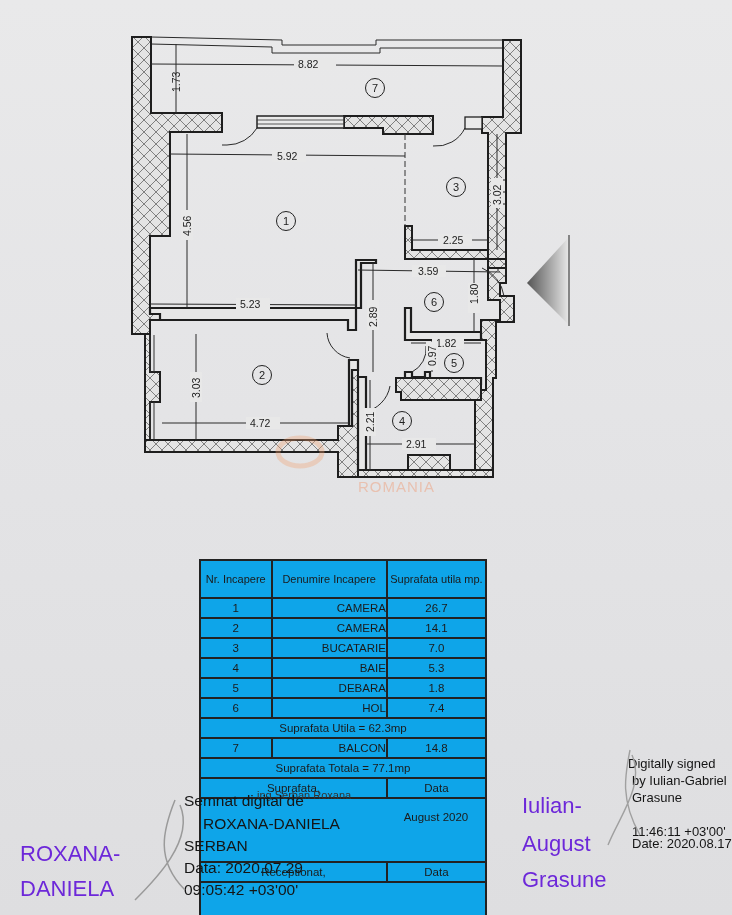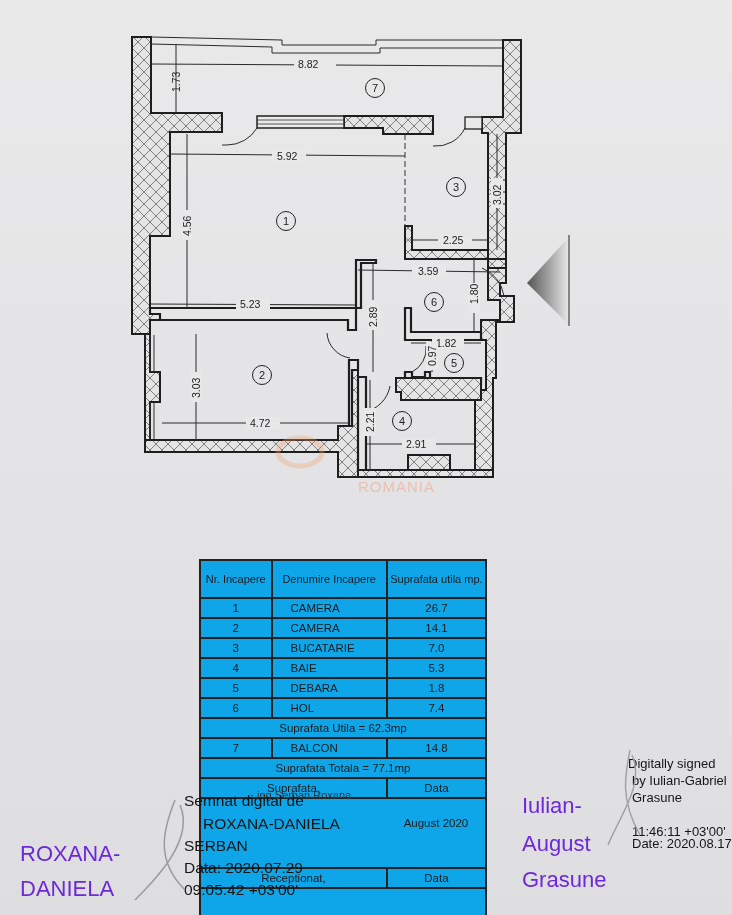--- a/index.html
+++ b/index.html
@@ -13,21 +13,21 @@
   .hatch { fill: url(#xhatch); stroke: #1e1e1e; stroke-width: 2; }
   .thin { fill: none; stroke: #2a2a2a; stroke-width: 1; }
   .dimtxt { font-family: "Liberation Sans", sans-serif; font-size: 10.5px; fill: #222; }
   .roomnum { font-family: "Liberation Sans", sans-serif; font-size: 11px; fill: #222; }
   .wm-text { position: absolute; left: 358px; top: 478px; font-size: 15px; letter-spacing: 1px;
              color: rgba(240,150,110,0.45); }
   
   #area-table { position: absolute; left: 199px; top: 559px; width: 288px; border-collapse: collapse;
                 background: #0ea5e9; font-size: 11.5px; }
   #area-table td { border: 2px solid #222; padding: 0; height: 18px; text-align: center; line-height: 17px; }
-  #area-table td.left { text-align: left; padding-left: 18px; }
+  #area-table td.left { text-align: right; padding-left: 18px; }
   #area-table tr.hdr td { height: 36px; line-height: 15px; font-size: 11px; }
   .sig-big { position: absolute; font-size: 22px; line-height: 33px; color: #6d28d9; margin-top: 44px; }
   .sig-small { position: absolute; font-size: 15.5px; line-height: 19px; color: #151515; }
   .sig-small2 { position: absolute; font-size: 13px; line-height: 16px; color: #151515; }
   .overlay-name { position: absolute; left: 257px; top: 789px; font-size: 11px; color: #333; }
 </style>
 </head>
 <body>
 
 <svg id="plan" viewBox="0 0 732 540" xmlns="http://www.w3.org/2000/svg">
@@ -244,21 +244,21 @@
   </tr>
   <tr>
     <td colspan="3">Suprafata Totala = 77.1mp</td>
   </tr>
   <tr>
     <td colspan="2">Suprafata,</td>
     <td>Data</td>
   </tr>
   <tr>
     <td colspan="2" style="height:52px; vertical-align:top; border-right:none;"></td>
-    <td style="height:52px; vertical-align:top; border-left:none; padding-top:16px;text-align:center;">August 2020</td>
+    <td style="height:52px; vertical-align:top; border-left:none; padding-top:10px;text-align:center;">August 2020</td>
   </tr>
   <tr>
     <td colspan="2">Receptionat,</td>
     <td>Data</td>
   </tr>
   <tr>
     <td colspan="3" style="height:38px;"></td>
   </tr>
 </tbody>
   </table>

